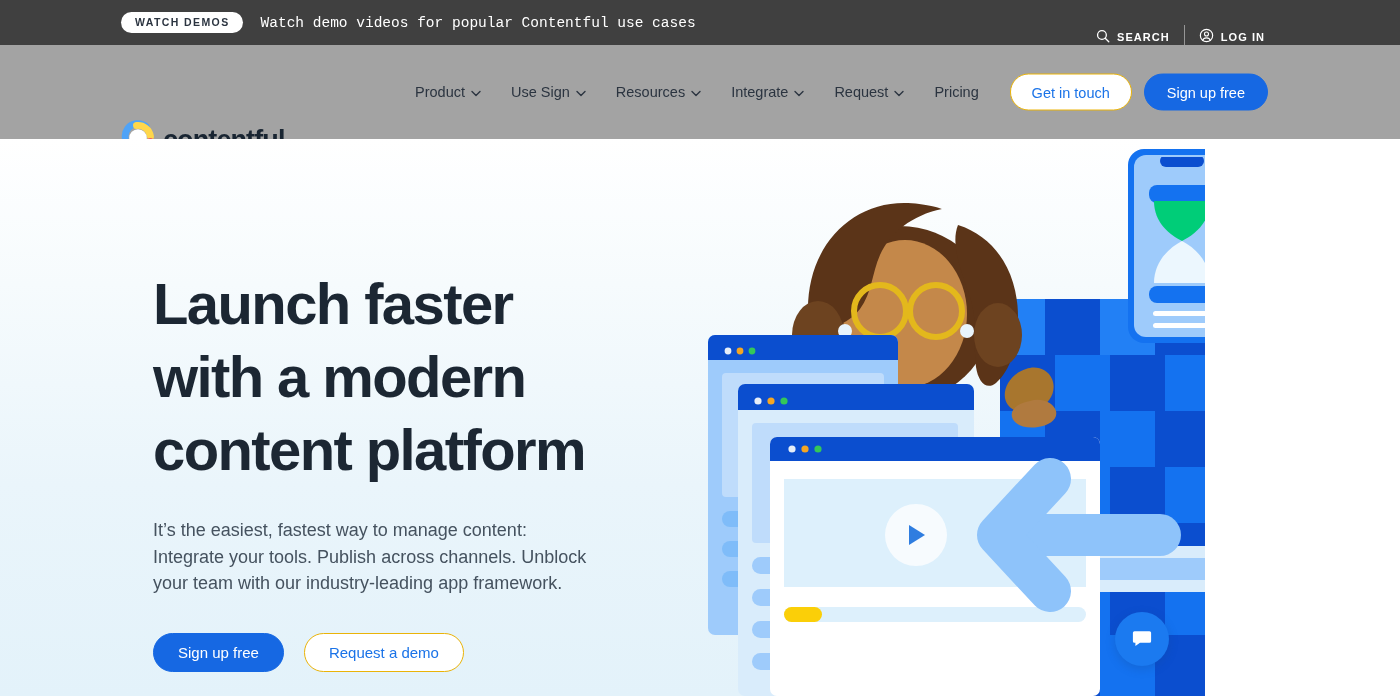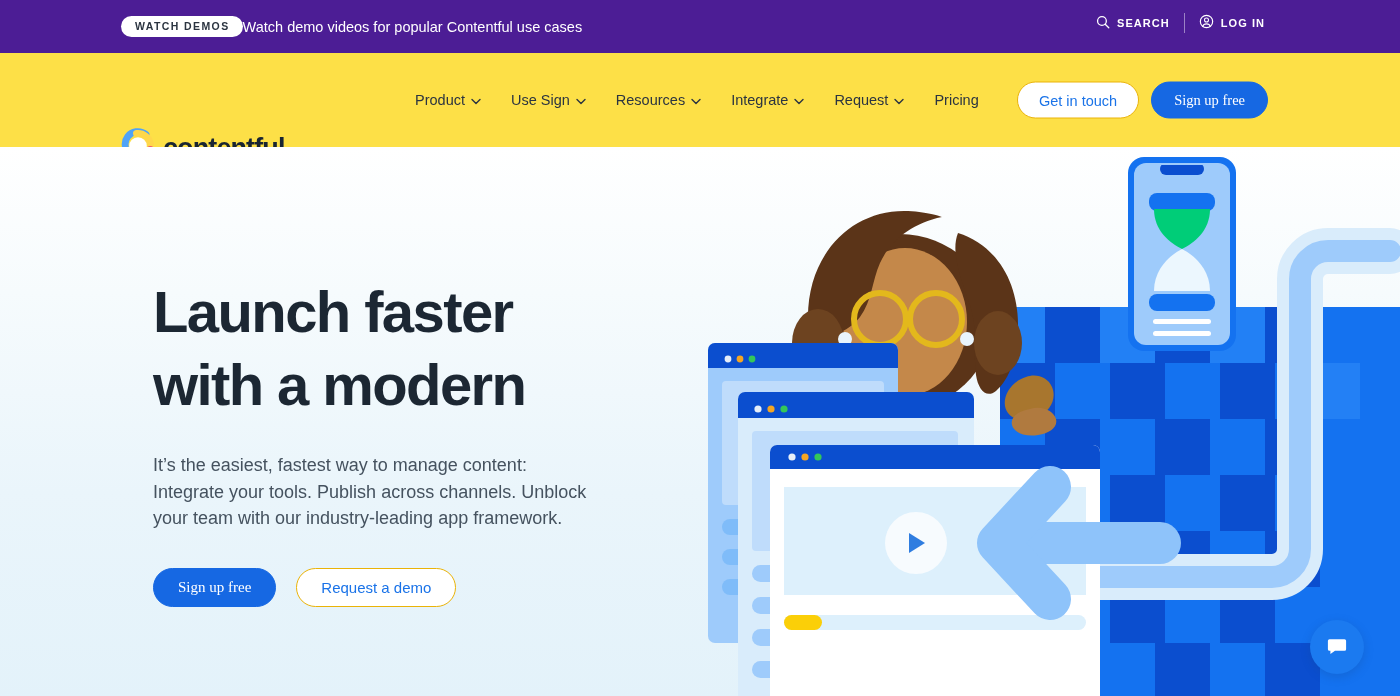--- a/index.html
+++ b/index.html
@@ -6,48 +6,48 @@
   * { margin:0; padding:0; box-sizing:border-box; }
   html, body { width:1400px; height:696px; overflow:hidden; }
   body {
     font-family: "Liberation Sans", sans-serif;
     background:#ffffff;
     -webkit-font-smoothing:antialiased;
   }
 
   
   .banner{
-    position:relative; width:1400px; height:53px;
-    background:#4c1d95; display:flex; align-items:center;
+    position:relative; width:1400px; height:45px;
+    background:#404040; display:flex; align-items:center;
   }
   .banner-left{ display:flex; align-items:center; margin-left:121px; }
   .watch-pill{
     background:#ffffff; color:#2b3440; border-radius:999px;
     font-size:10.5px; font-weight:700; letter-spacing:1.4px;
     padding:5px 13px 5px 14px; line-height:1; white-space:nowrap;
     border:none; cursor:pointer;
   }
   .banner-text{
-    color:#ffffff; font-size:14.5px; white-space:nowrap;
-    cursor:pointer; font-weight:400;
+    color:#ffffff; font-size:14.5px; margin-left:18px; white-space:nowrap;
+    cursor:pointer; font-weight:400;font-family:Liberation Mono, monospace;
   }
   .banner-right{
     position:absolute; right:121px; top:0; height:45px;
-    display:flex; align-items:center; gap:0px;
+    display:flex; align-items:flex-end; gap:0px;
   }
   .banner-link{
     display:flex; align-items:center; gap:7px; color:#ffffff;
     font-size:11px; font-weight:600; letter-spacing:1.05px; cursor:pointer;
     padding:0 14px; white-space:nowrap;
   }
   .banner-sep{ width:1px; height:20px; background:rgba(255,255,255,.45); }
 
   
   .header{
-    position:relative; width:1400px; height:94px; background:#fde047;
+    position:relative; width:1400px; height:94px; background:#a3a3a3;
     display:flex; align-items:center;
   }
   .logo{ position:absolute; left:120px; top:75px; display:flex; align-items:center; gap:7px; cursor:pointer;}
   .logo-word{ font-size:27px; font-weight:700; color:#192532; letter-spacing:-.9px; }
 
   .nav{
     position:absolute; left:415px; top:50%; transform:translateY(-50%);
     display:flex; align-items:center; gap:30px;
   }
   .nav-item{
@@ -64,26 +64,26 @@
     border-radius:999px; font-size:14.5px; cursor:pointer; white-space:nowrap;
     display:inline-flex; align-items:center; justify-content:center;
     font-family:inherit;
   }
   .btn-outline{
     background:#ffffff; color:#1a73e8; border:1px solid #eab308;
     height:37px; padding:0 21px;
   }
   .btn-solid{
     background:#1668e3; color:#ffffff; border:1px solid #1668e3;
-    height:37px; padding:0 22px;font-family:Liberation Serif, serif;
+    height:37px; padding:0 22px;
   }
 
   
   .hero{
-    position:relative; width:1400px; height:557px;
+    position:relative; width:1205px; height:557px;
     background:linear-gradient(180deg,#ffffff 0%,#f6fbfd 26%,#eaf5fb 62%,#e3f2fa 100%);
     overflow:hidden;
   }
   .hero-copy{ position:absolute; left:153px; top:128px; width:480px; }
   .hero-title{
     font-size:58px; line-height:73px; font-weight:700; color:#1c2733;
     letter-spacing:-1.6px;
   }
   .hero-sub{
     margin-top:31px; font-size:18px; line-height:26.5px; color:#45525f;
@@ -205,20 +205,21 @@
     <button class="btn btn-solid">Sign up free</button>
   </div>
 </div>
 
 <div class="hero">
 
   <div class="hero-copy">
     <h1 class="hero-title">
       <span>Launch faster</span><br>
       <span>with a modern</span><br>
+      <span>content platform</span>
     </h1>
     <p class="hero-sub">It’s the easiest, fastest way to manage content: Integrate your tools. Publish across channels. Unblock your team with our industry-leading app framework.</p>
     <div class="hero-btns">
       <button class="btn btn-solid btn-lg">Sign up free</button>
       <button class="btn btn-outline btn-lg">Request a demo</button>
     </div>
   </div>
 
   <div class="illus">
     <svg width="710" height="557" viewBox="0 0 710 557" fill="none">

